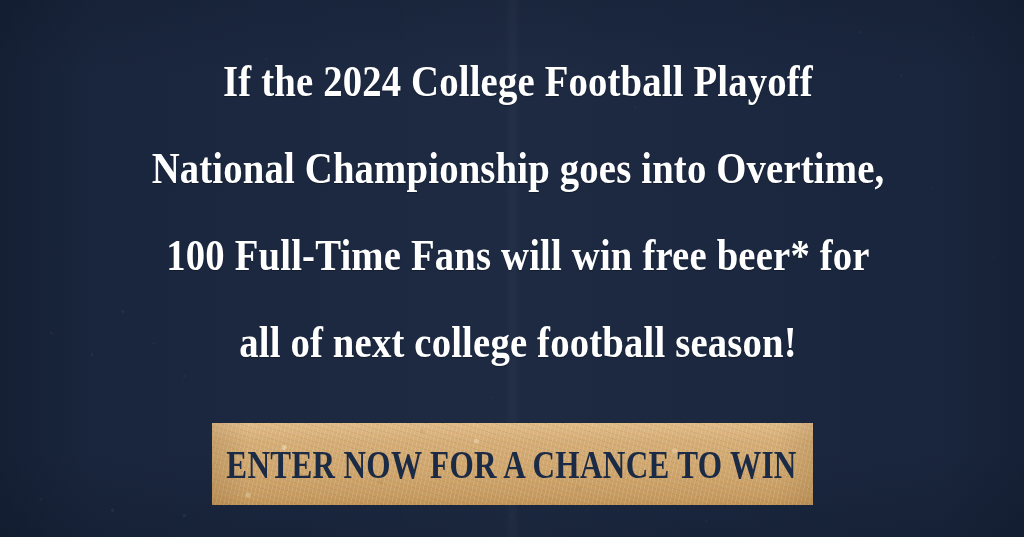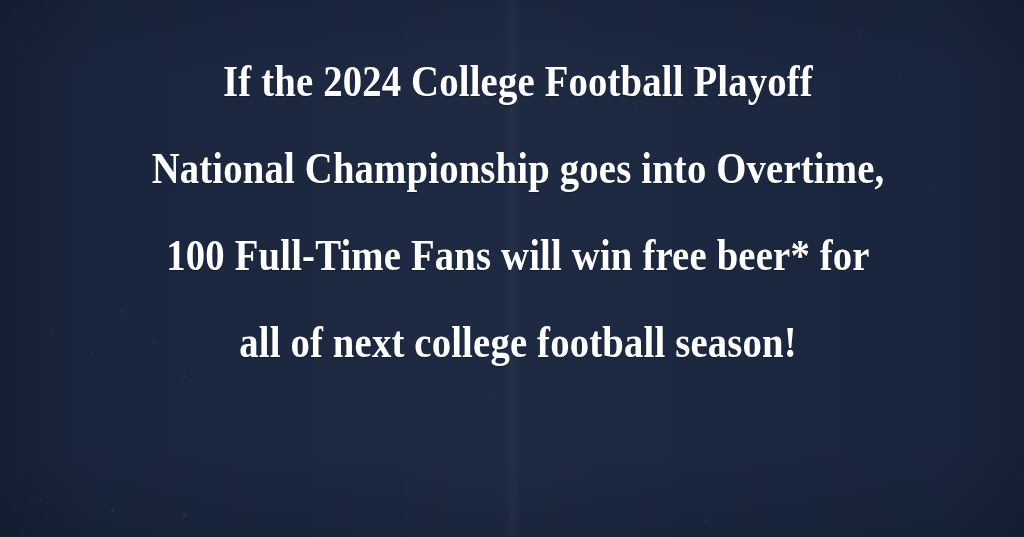--- a/index.html
+++ b/index.html
@@ -163,14 +163,19 @@
   <div class="bg-texture vignette"></div>
   <div class="bg-texture seam"></div>
 
   <h1 class="headline">
     <span class="hl-line">If the 2024 College Football Playoff</span>
     <span class="hl-line">National Championship goes into Overtime,</span>
     <span class="hl-line">100 Full-Time Fans will win free beer* for</span>
     <span class="hl-line">all of next college football season!</span>
   </h1>
 
+  <div class="cta-wrap">
+    <button class="cta-button" type="button">
+      <span class="cta-label">ENTER NOW FOR A CHANCE TO WIN</span>
+    </button>
+  </div>
 
 </div>
 
 </body></html>

